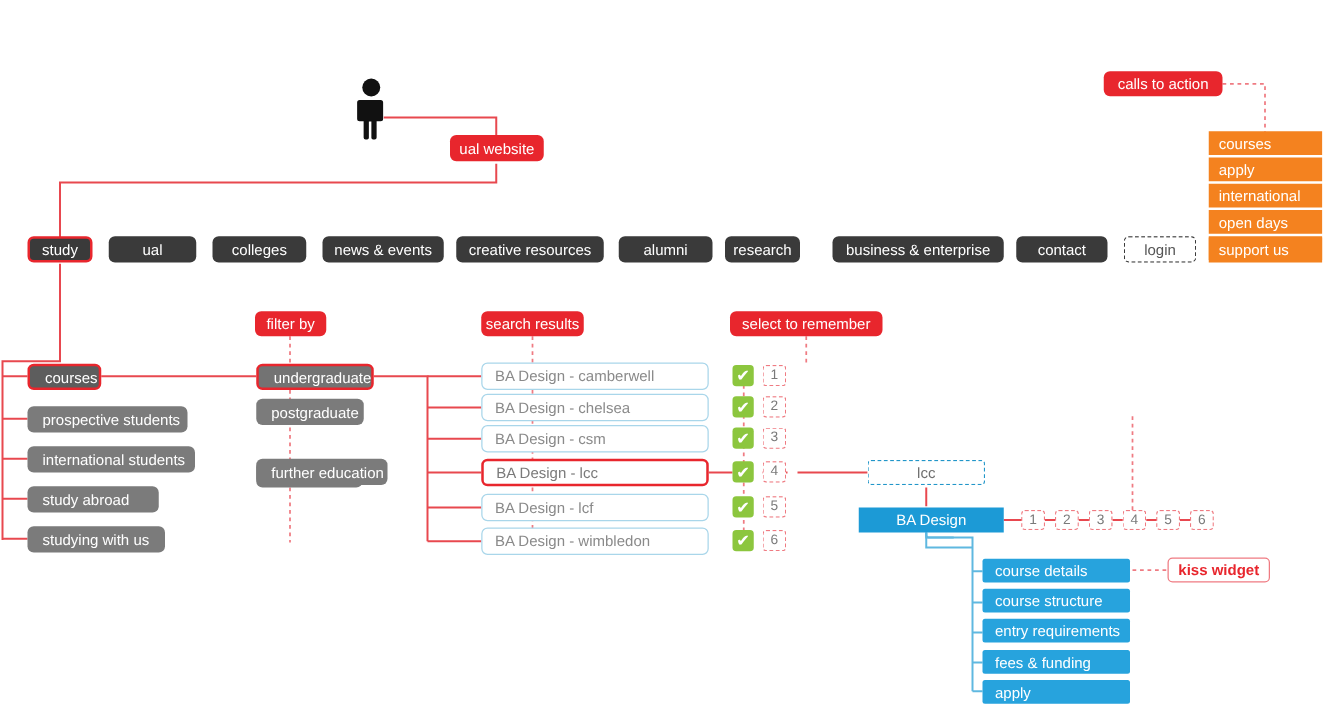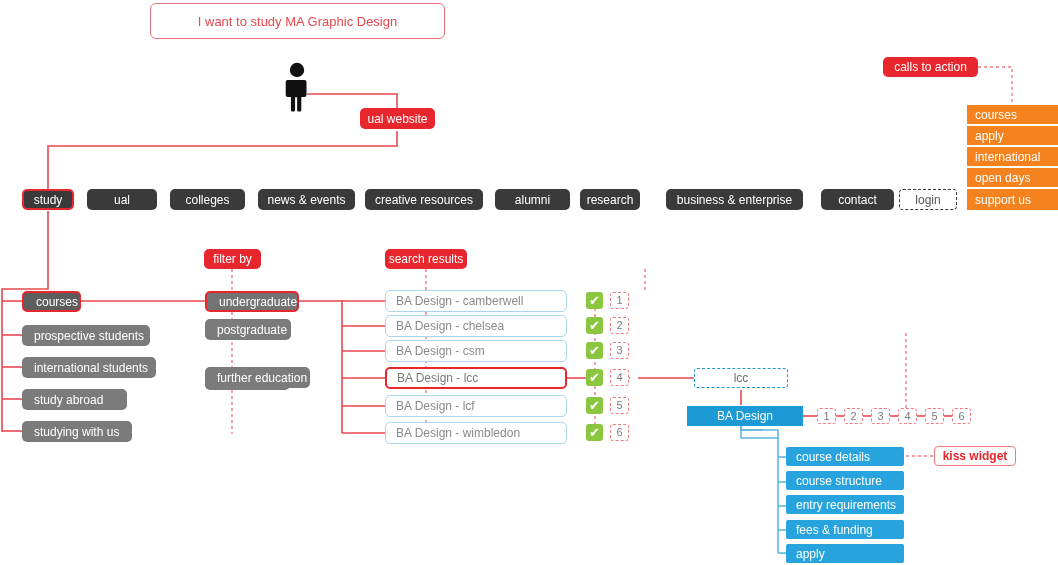--- a/index.html
+++ b/index.html
@@ -124,21 +124,20 @@
       <path d="M741 426 V430 H778 V553"></path>
       <path d="M778 457 H786"></path>
       <path d="M778 482 H786"></path>
       <path d="M778 506 H786"></path>
       <path d="M778 530 H786"></path>
       <path d="M778 553 H786"></path>
       <path d="M741 426 V438 H778"></path>
     </g>
   </svg>
 
-  <div class="node question" style="left:150px;top:3px;width:295px;">I want to study MA Graphic Design</div>
 
   <div class="person" style="left:283px;top:62px;width:28px;height:50px;">
     <svg width="28" height="50" viewBox="0 0 28 50">
       <circle cx="14" cy="8" r="7.2" fill="#111"></circle>
       <path d="M6.5 18 h15 a2 2 0 0 1 2 2 v13 a2 2 0 0 1 -2 2 h-3.2 v13 a1.6 1.6 0 0 1 -1.6 1.6 h-1.2
                a1.4 1.4 0 0 1 -1.4 -1.4 v-13 h-2 v13 a1.4 1.4 0 0 1 -1.4 1.4 h-1.2
                a1.6 1.6 0 0 1 -1.6 -1.6 v-13 h-3.2 a2 2 0 0 1 -2 -2 v-13 a2 2 0 0 1 2 -2 z" fill="#111"></path>
     </svg>
   </div>
 
@@ -156,29 +155,30 @@
 
   <div>
     <div class="node chip-dark sel" style="left:22px;top:189px;width:52px;">study</div>
     <div class="node chip-dark" style="left:87px;top:189px;width:70px;">ual</div>
     <div class="node chip-dark" style="left:170px;top:189px;width:75px;">colleges</div>
     <div class="node chip-dark" style="left:258px;top:189px;width:97px;">news &amp; events</div>
     <div class="node chip-dark" style="left:365px;top:189px;width:118px;">creative resources</div>
     <div class="node chip-dark" style="left:495px;top:189px;width:75px;">alumni</div>
     <div class="node chip-dark" style="left:580px;top:189px;width:60px;">research</div>
     <div class="node chip-dark" style="left:666px;top:189px;width:137px;">business &amp; enterprise</div>
-    <div class="node chip-dark" style="left:813px;top:189px;width:73px;margin-left:8px;">contact</div>
+    <div class="node chip-dark" style="left:813px;top:189px;width:73px;">contact</div>
     <div class="node chip-login" style="left:899px;top:189px;width:58px;">login</div>
     <div class="node chip-orange" style="left:967px;top:190px;width:91px;height:20px;">support us</div>
   </div>
 
   <div class="node pill-red" style="left:204px;top:249px;width:57px;">filter by</div>
 
   <div class="node pill-red" style="left:385px;top:249px;width:82px;">search results</div>
 
+  <div class="node pill-red" style="left:584px;top:249px;width:122px;">select to remember</div>
 
 
   <div>
     <div class="node chip-grey selc" style="left:22px;top:291px;width:59px;">courses</div>
     <div class="node chip-grey" style="left:22px;top:325px;width:128px;">prospective students</div>
     <div class="node chip-grey" style="left:22px;top:357px;width:134px;">international students</div>
     <div class="node chip-grey" style="left:22px;top:389px;width:105px;">study abroad</div>
     <div class="node chip-grey" style="left:22px;top:421px;width:110px;">studying with us</div>
   </div>
 

